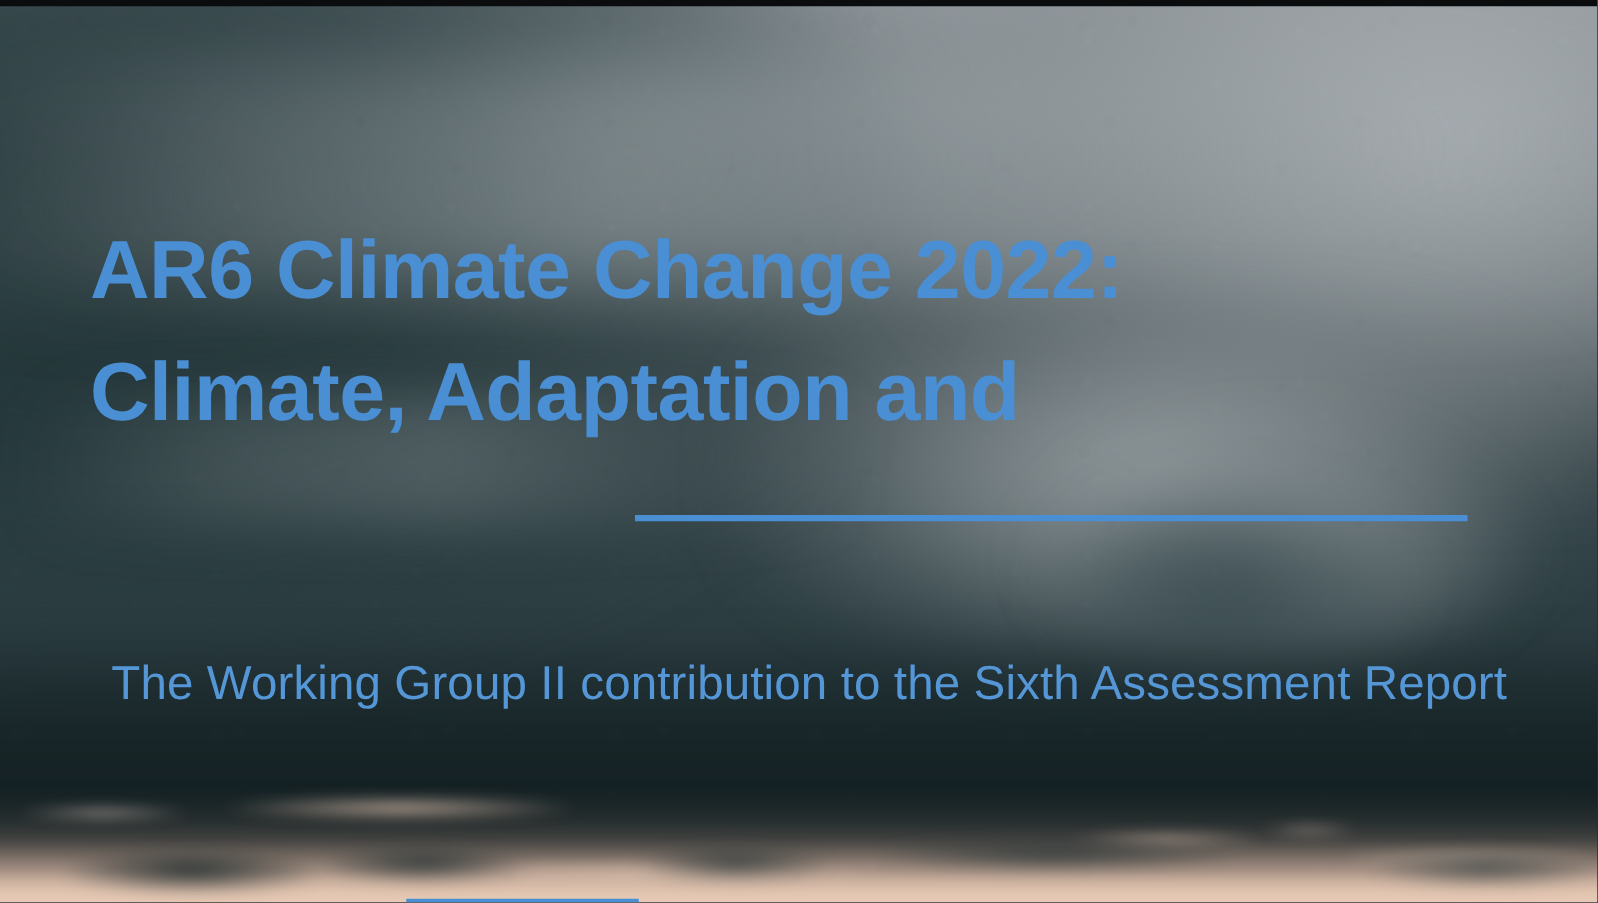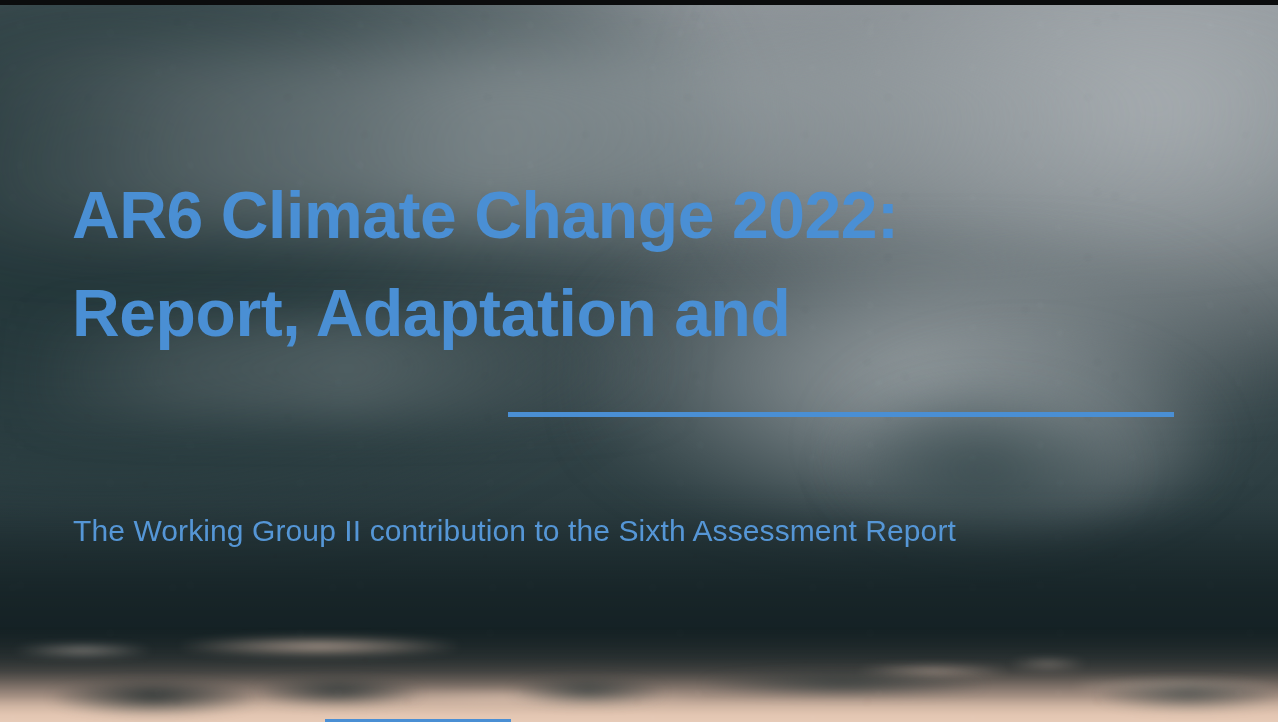--- a/index.html
+++ b/index.html
@@ -301,22 +301,22 @@
     top: 412px;
     width: 666px;
     height: 5px;
     background: #4a8fd4;
   }
 
   .subtitle {
     position: absolute;
     left: 72px;
     top: 510px;
-    margin: 1px;
-    font-size: 30px;
+    margin: 17px;
+    font-size: 38px;
     line-height: 40px;
     font-weight: normal;
     letter-spacing: 0.1px;
     color: #5596d6;
     white-space: nowrap;
   }
 
   
   .bottom-sliver {
     position: absolute;
@@ -360,21 +360,21 @@
 
     <div class="layer-grain"></div>
   </div>
 
   <div class="top-bar"></div>
 
   <div class="content">
 
     <h1 class="title">
       <span class="title-line">AR6 Climate Change 2022:</span>
-      <span class="title-line">Report, Adaptation and</span>
+      <span class="title-line">Climate, Adaptation and</span>
     </h1>
 
     <div class="rule"></div>
 
     <p class="subtitle">The Working Group II contribution to the Sixth Assessment Report</p>
 
     <div class="bottom-sliver"></div>
   </div>
 
 </div>

